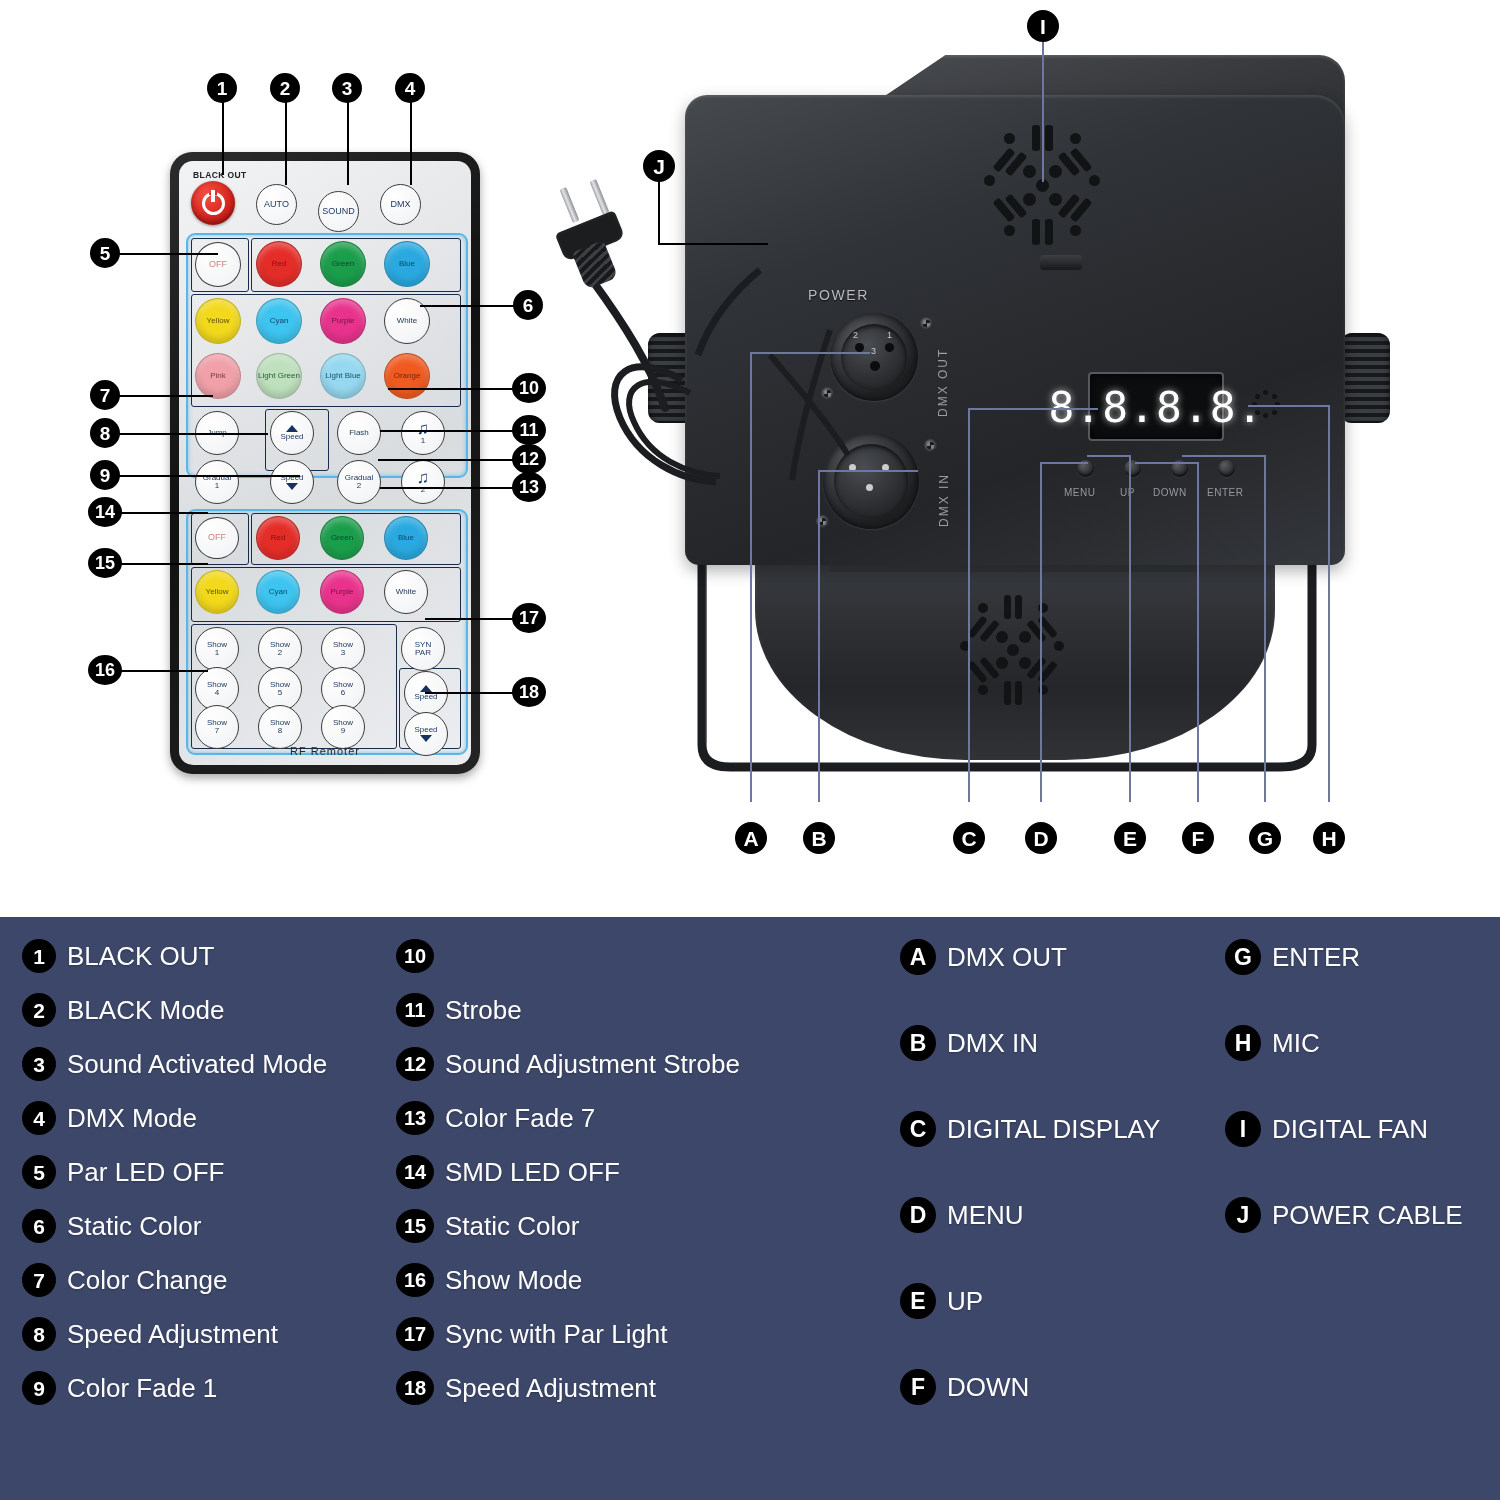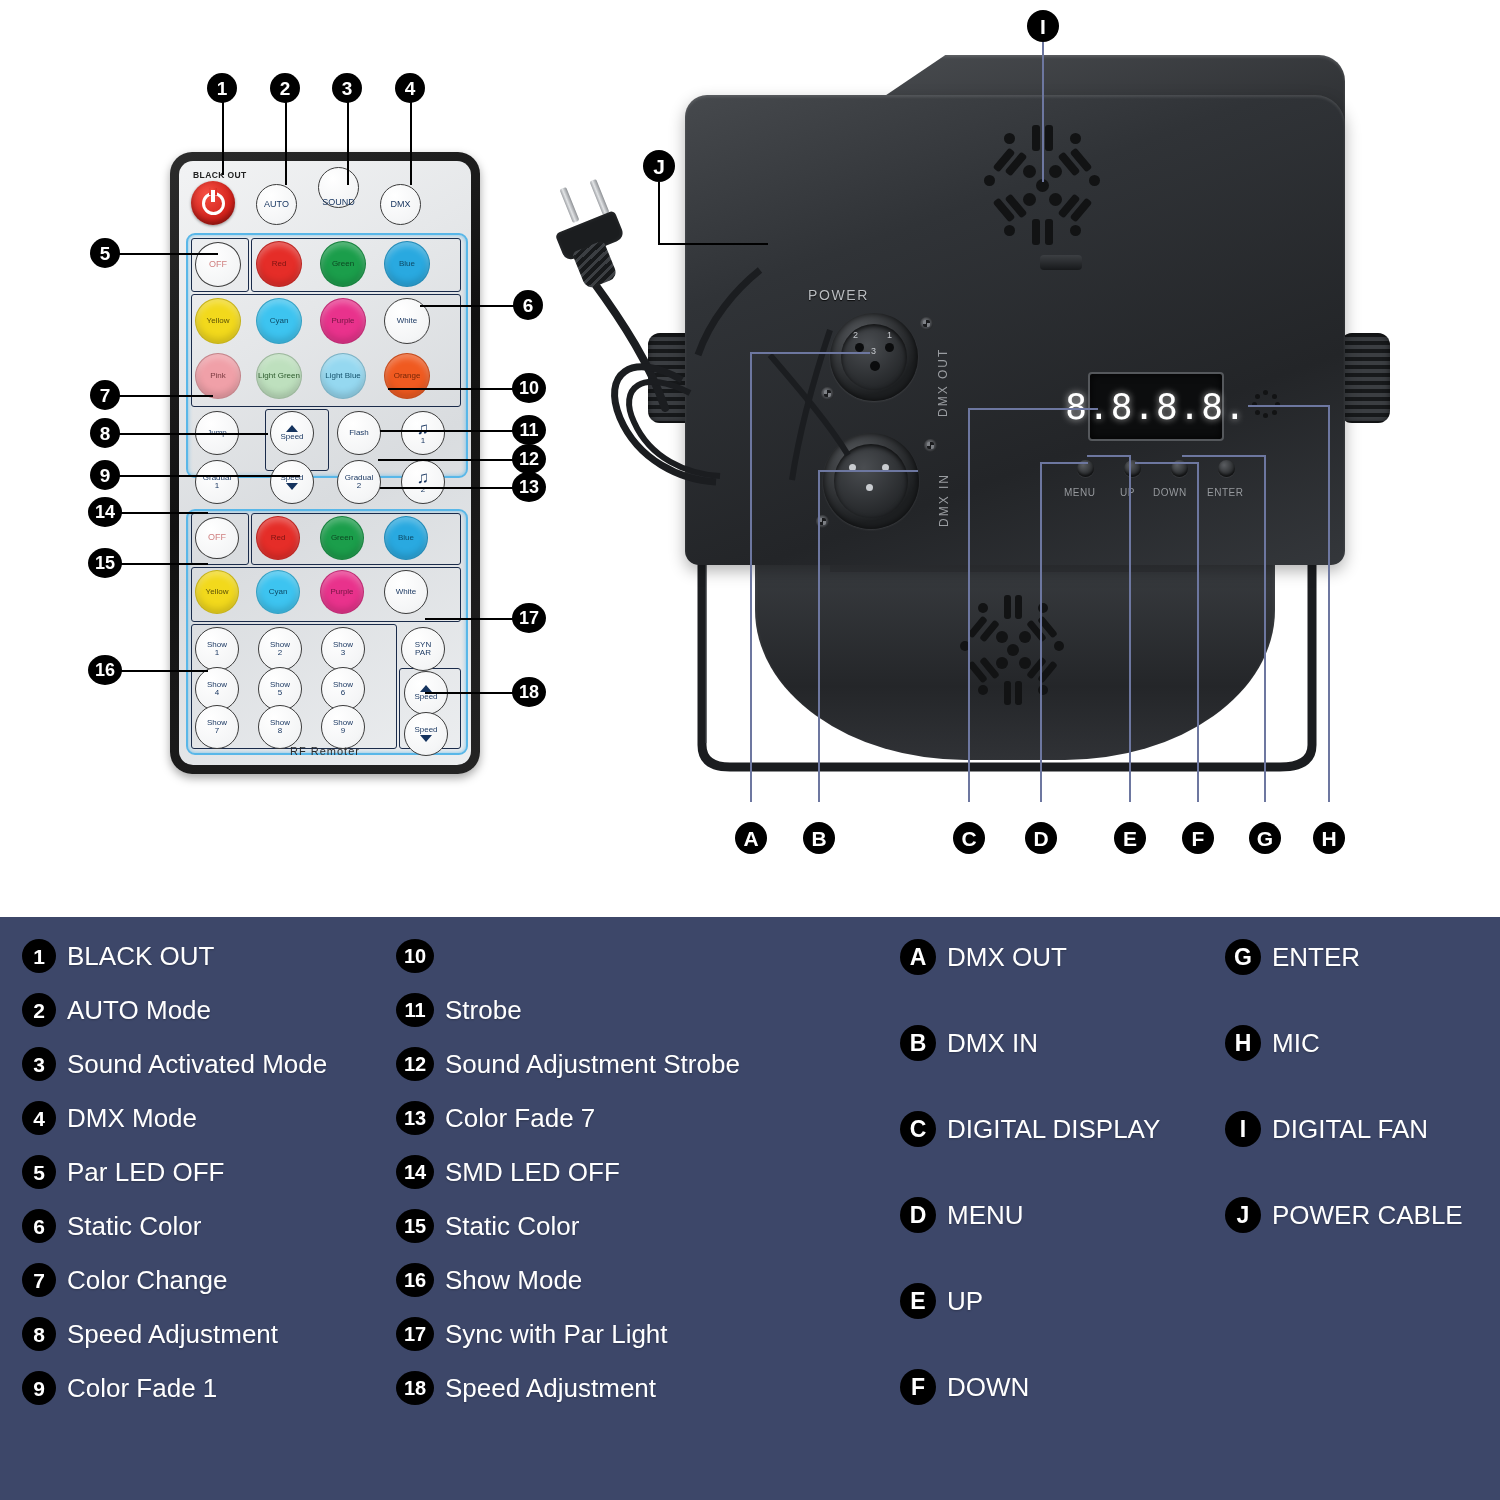--- a/index.html
+++ b/index.html
@@ -97,21 +97,21 @@
         background:conic-gradient(#1a1b1d 0 25%,#7d8085 25% 50%,#1a1b1d 50% 75%,#7d8085 75%);
         border-radius:2px;}
   .plabel{position:absolute;color:#b9bcc0;font-size:14px;letter-spacing:1.6px;
           text-shadow:0 1px 1px rgba(0,0,0,.8);}
   .vlabel{position:absolute;color:#9a9da1;font-size:12px;letter-spacing:2px;
           writing-mode:vertical-rl;transform:rotate(180deg);}
   .disp{position:absolute;background:#0c0d0e;border:2px solid #55585c;
         border-radius:4px;display:flex;align-items:center;justify-content:center;
         box-shadow:inset 0 0 9px rgba(0,0,0,.9);}
   .disp span{color:#fff;font-family:"DejaVu Sans Mono","Liberation Mono",monospace;
-             font-size:36px;letter-spacing:1px;text-shadow:0 0 7px rgba(255,255,255,.75);}
+             font-size:43px;letter-spacing:1px;text-shadow:0 0 7px rgba(255,255,255,.75);}
   .pb{position:absolute;width:17px;height:17px;border-radius:50%;
       background:radial-gradient(circle at 36% 30%,#5a5d61,#232527 72%);
       box-shadow:inset 0 -2px 3px rgba(0,0,0,.6),0 1px 1px rgba(255,255,255,.08);}
   .pbl{position:absolute;color:#96999d;font-size:10px;letter-spacing:.5px;}
   .mic{position:absolute;width:28px;height:28px;}
   .mic b{position:absolute;width:5px;height:5px;background:#121314;border-radius:50%;}
   .plug{position:absolute;}
   .prong{position:absolute;width:7px;height:36px;background:
          linear-gradient(90deg,#9ea1a5,#e2e4e6 40%,#8d9094);border-radius:2px;}
   .plugbody{position:absolute;background:#1b1d1f;border-radius:5px 5px 9px 9px;
@@ -139,21 +139,21 @@
 <div id="remote">
   <div id="face">
 
     <div class="blk-lbl">BLACK OUT</div>
     <div class="pw" style="left:12px;top:20px;">
       <i></i>
     </div>
     <div class="btn pl" style="left:77px;top:23px;width:41px;height:41px;">
       <span>AUTO</span>
       </div>
-    <div class="btn pl" style="left:139px;top:6px;width:41px;height:41px;justify-content:flex-end;">
+    <div class="btn pl" style="left:139px;top:30px;width:41px;height:41px;">
       <span>SOUND</span>
       </div>
     <div class="btn pl" style="left:201px;top:23px;width:41px;height:41px;">
       <span>DMX</span>
       </div>
 
     <div class="zone" style="left:7px;top:72px;width:278px;height:241px;"></div>
     <div class="grp" style="left:12px;top:77px;width:56px;height:52px;"></div>
     <div class="grp" style="left:72px;top:77px;width:208px;height:52px;"></div>
     <div class="grp" style="left:12px;top:133px;width:268px;height:111px;"></div>
@@ -524,21 +524,21 @@
 <div class="bub a" style="left:643px;top:150px;">J</div>
 
 <div id="legend">
   <div class="lcol" id="lcol1" style="left:22px;">
       <div class="lrow num" style="margin-bottom: 20px;">
         <div class="lmark">1</div>
         <div class="ltxt">BLACK OUT</div>
       </div>
       <div class="lrow num" style="margin-bottom: 20px;">
         <div class="lmark">2</div>
-        <div class="ltxt">AUTO Mode</div>
+        <div class="ltxt">BLACK Mode</div>
       </div>
       <div class="lrow num" style="margin-bottom: 20px;">
         <div class="lmark">3</div>
         <div class="ltxt">Sound Activated Mode</div>
       </div>
       <div class="lrow num" style="margin-bottom: 20px;">
         <div class="lmark">4</div>
         <div class="ltxt">DMX Mode</div>
       </div>
       <div class="lrow num" style="margin-bottom: 20px;">

